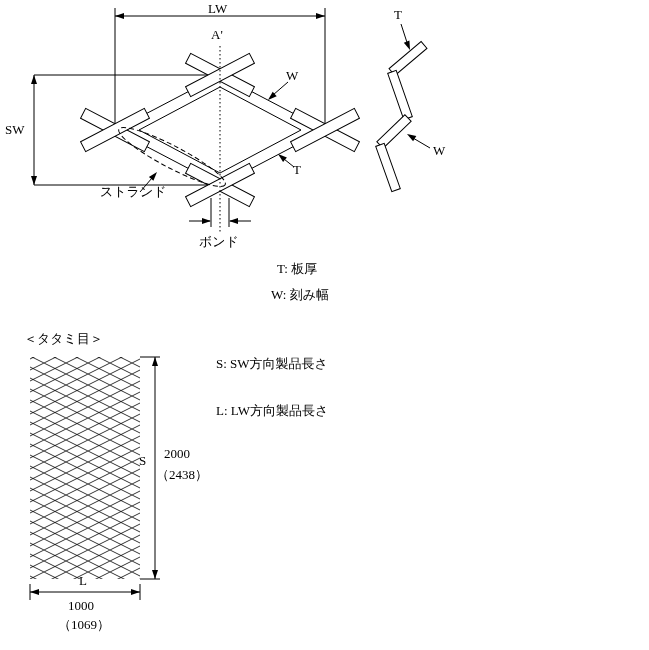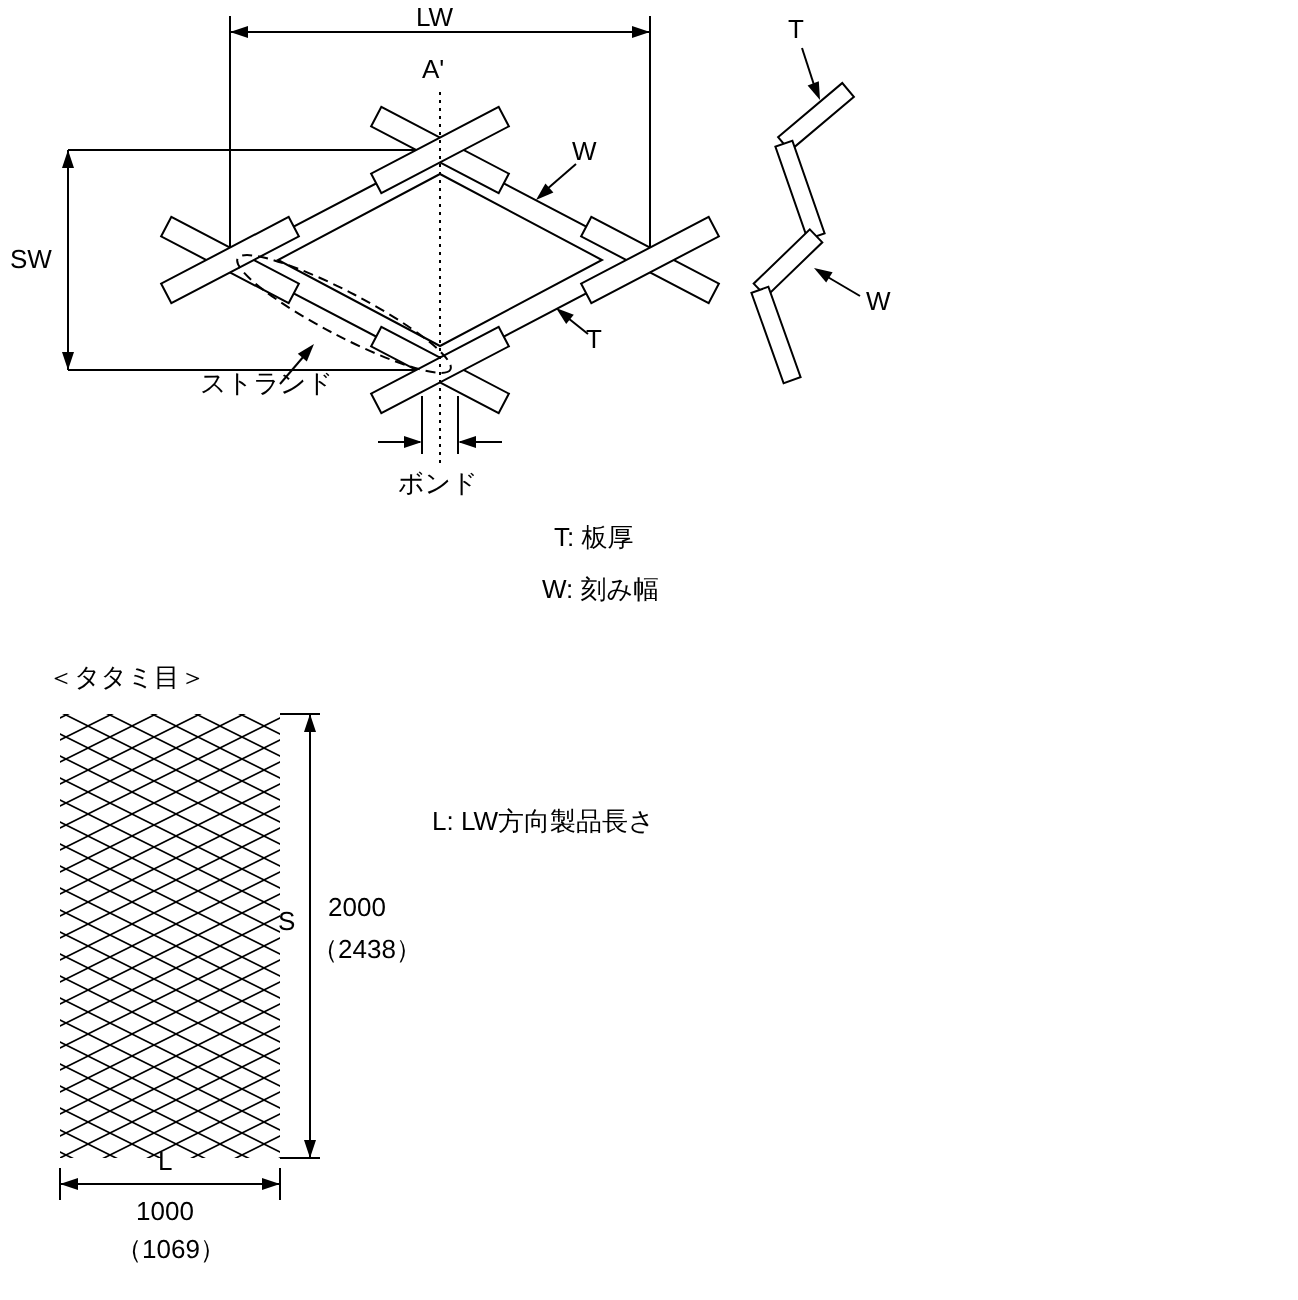--- a/index.html
+++ b/index.html
@@ -1,18 +1,18 @@
 <!DOCTYPE html>
 <html><head>
 <meta charset="utf-8">
 <style>
   html,body{margin:0;padding:0;background:#fff;}
   .canvas{
     position:relative;width:649px;height:650px;background:#fff;
-    font-family:Liberation Sans, sans-serif;color:#000;overflow:hidden;
+    font-family:Liberation Serif, serif;color:#000;overflow:hidden;
   }
   .canvas svg{position:absolute;left:0;top:0;}
   .lbl{position:absolute;font-size:13px;line-height:1.25;white-space:nowrap;}
 </style>
 </head>
 <body>
 
 <div class="canvas">
 
   <svg width="649" height="650" viewBox="0 0 649 650">
@@ -138,15 +138,16 @@
   <span class="lbl" style="left:277px;top:261px">T: 板厚</span>
   <span class="lbl" style="left:271px;top:287px">W: 刻み幅</span>
 
   <span class="lbl" style="left:24px;top:331px">＜タタミ目＞</span>
   <span class="lbl" style="left:139px;top:453px">S</span>
   <span class="lbl" style="left:164px;top:446px">2000</span>
   <span class="lbl" style="left:156px;top:467px">（2438）</span>
   <span class="lbl" style="left:79px;top:573px">L</span>
   <span class="lbl" style="left:68px;top:598px">1000</span>
   <span class="lbl" style="left:58px;top:617px">（1069）</span>
+  <span class="lbl" style="left:216px;top:356px">S: SW方向製品長さ</span>
   <span class="lbl" style="left:216px;top:403px">L: LW方向製品長さ</span>
 
 </div>
 
 </body></html>

